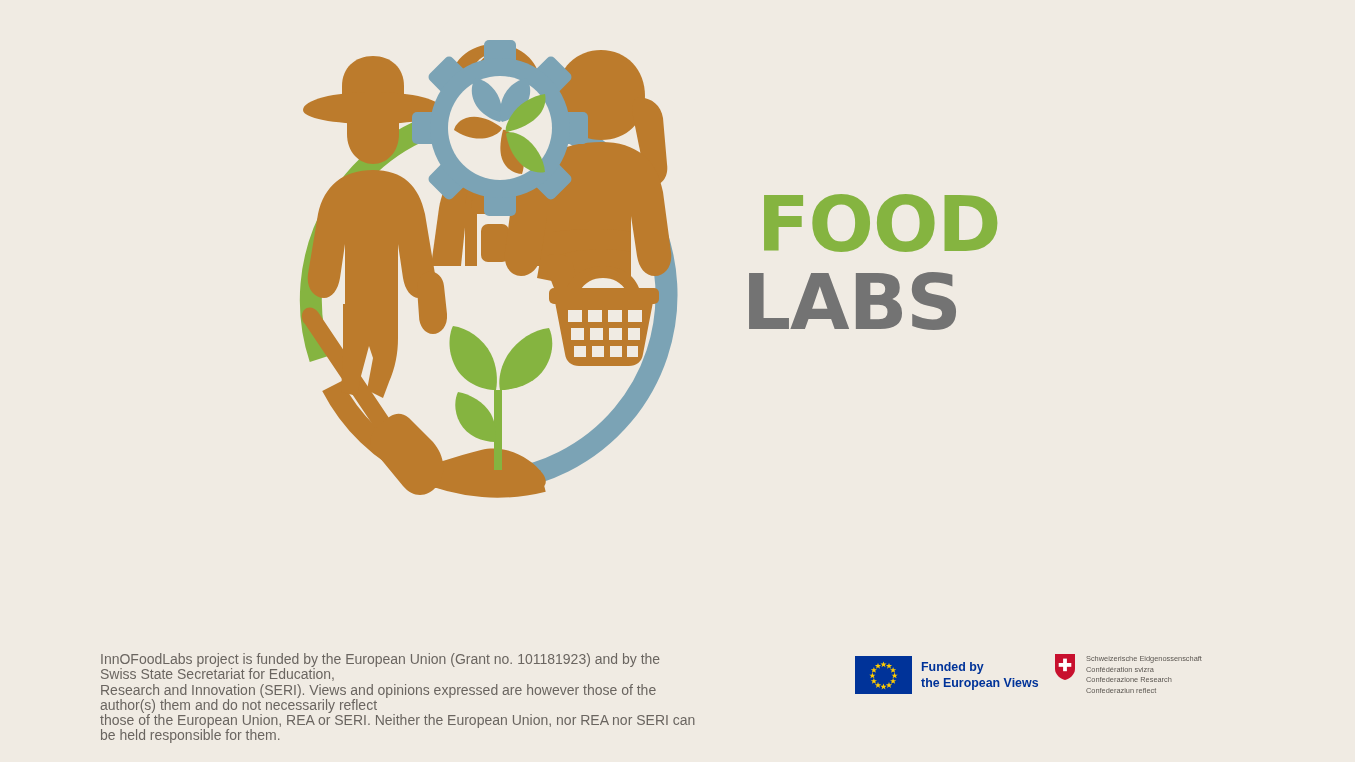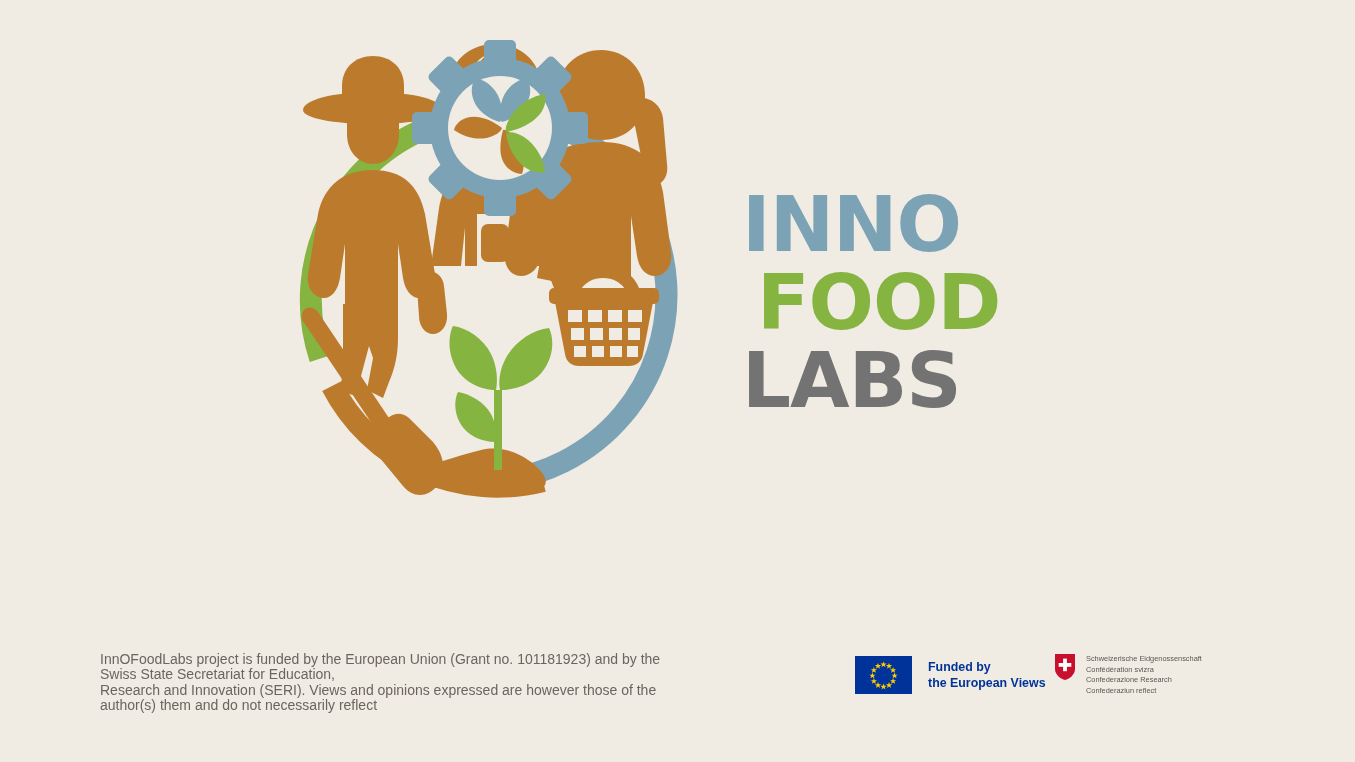--- a/index.html
+++ b/index.html
@@ -82,21 +82,21 @@
   }
   #eu-flag {
     width: 57px;
     height: 38px;
     background: #003399;
     position: relative;
     flex: 0 0 auto;
   }
   #eu-flag svg { display:block; width:100%; height:100%; }
   #eu-text {
-    margin-left: 16px;
+    margin-left: 9px;
     color: #003399;
     font-weight: bold;
     font-size: 12.4px;
     line-height: 16px;
     display: flex;
     flex-direction: column;
     justify-content: center;
     white-space: nowrap;
     font-family: "Liberation Sans", sans-serif;
   }
@@ -403,32 +403,32 @@
                  C 8 18, 14 32, 26 40
                  C 34 45, 41 45, 45 44
                  C 44 31, 36 17, 24 9
                  C 16 4, 8 3, 6 6 Z" fill="#85b440"></path>
       </g>
 
     </svg>
   </div>
 
   <div id="wordmark">
-    <div class="wm-line" id="wm-inno">INNO</div>
     <div class="wm-line" id="wm-food">FOOD</div>
     <div class="wm-line" id="wm-labs">LABS</div>
   </div>
 
 </div>
 
 <div id="footer">
 
   <div id="disclaimer">
     <p>InnOFoodLabs project is funded by the European Union (Grant no. 101181923) and by the Swiss State Secretariat for Education,</p>
     <p>Research and Innovation (SERI). Views and opinions expressed are however those of the author(s) them and do not necessarily reflect</p>
+    <p>those of the European Union, REA or SERI. Neither the European Union, nor REA nor SERI can be held responsible for them.</p>
   </div>
 
   <div id="eu-badge">
     <div id="eu-flag">
       <svg viewBox="0 0 57 38" xmlns="http://www.w3.org/2000/svg">
         <rect width="57" height="38" fill="#003399"></rect>
         <g fill="#ffcc00">
 
           <polygon points="28.5,5.4 29.3,7.6 31.6,7.6 29.8,9.0 30.5,11.2 28.5,9.8 26.5,11.2 27.2,9.0 25.4,7.6 27.7,7.6" transform="translate(0,0) scale(1)"></polygon>
           <polygon points="34.0,6.9 34.8,9.1 37.1,9.1 35.3,10.5 36.0,12.7 34.0,11.3 32.0,12.7 32.7,10.5 30.9,9.1 33.2,9.1"></polygon>

